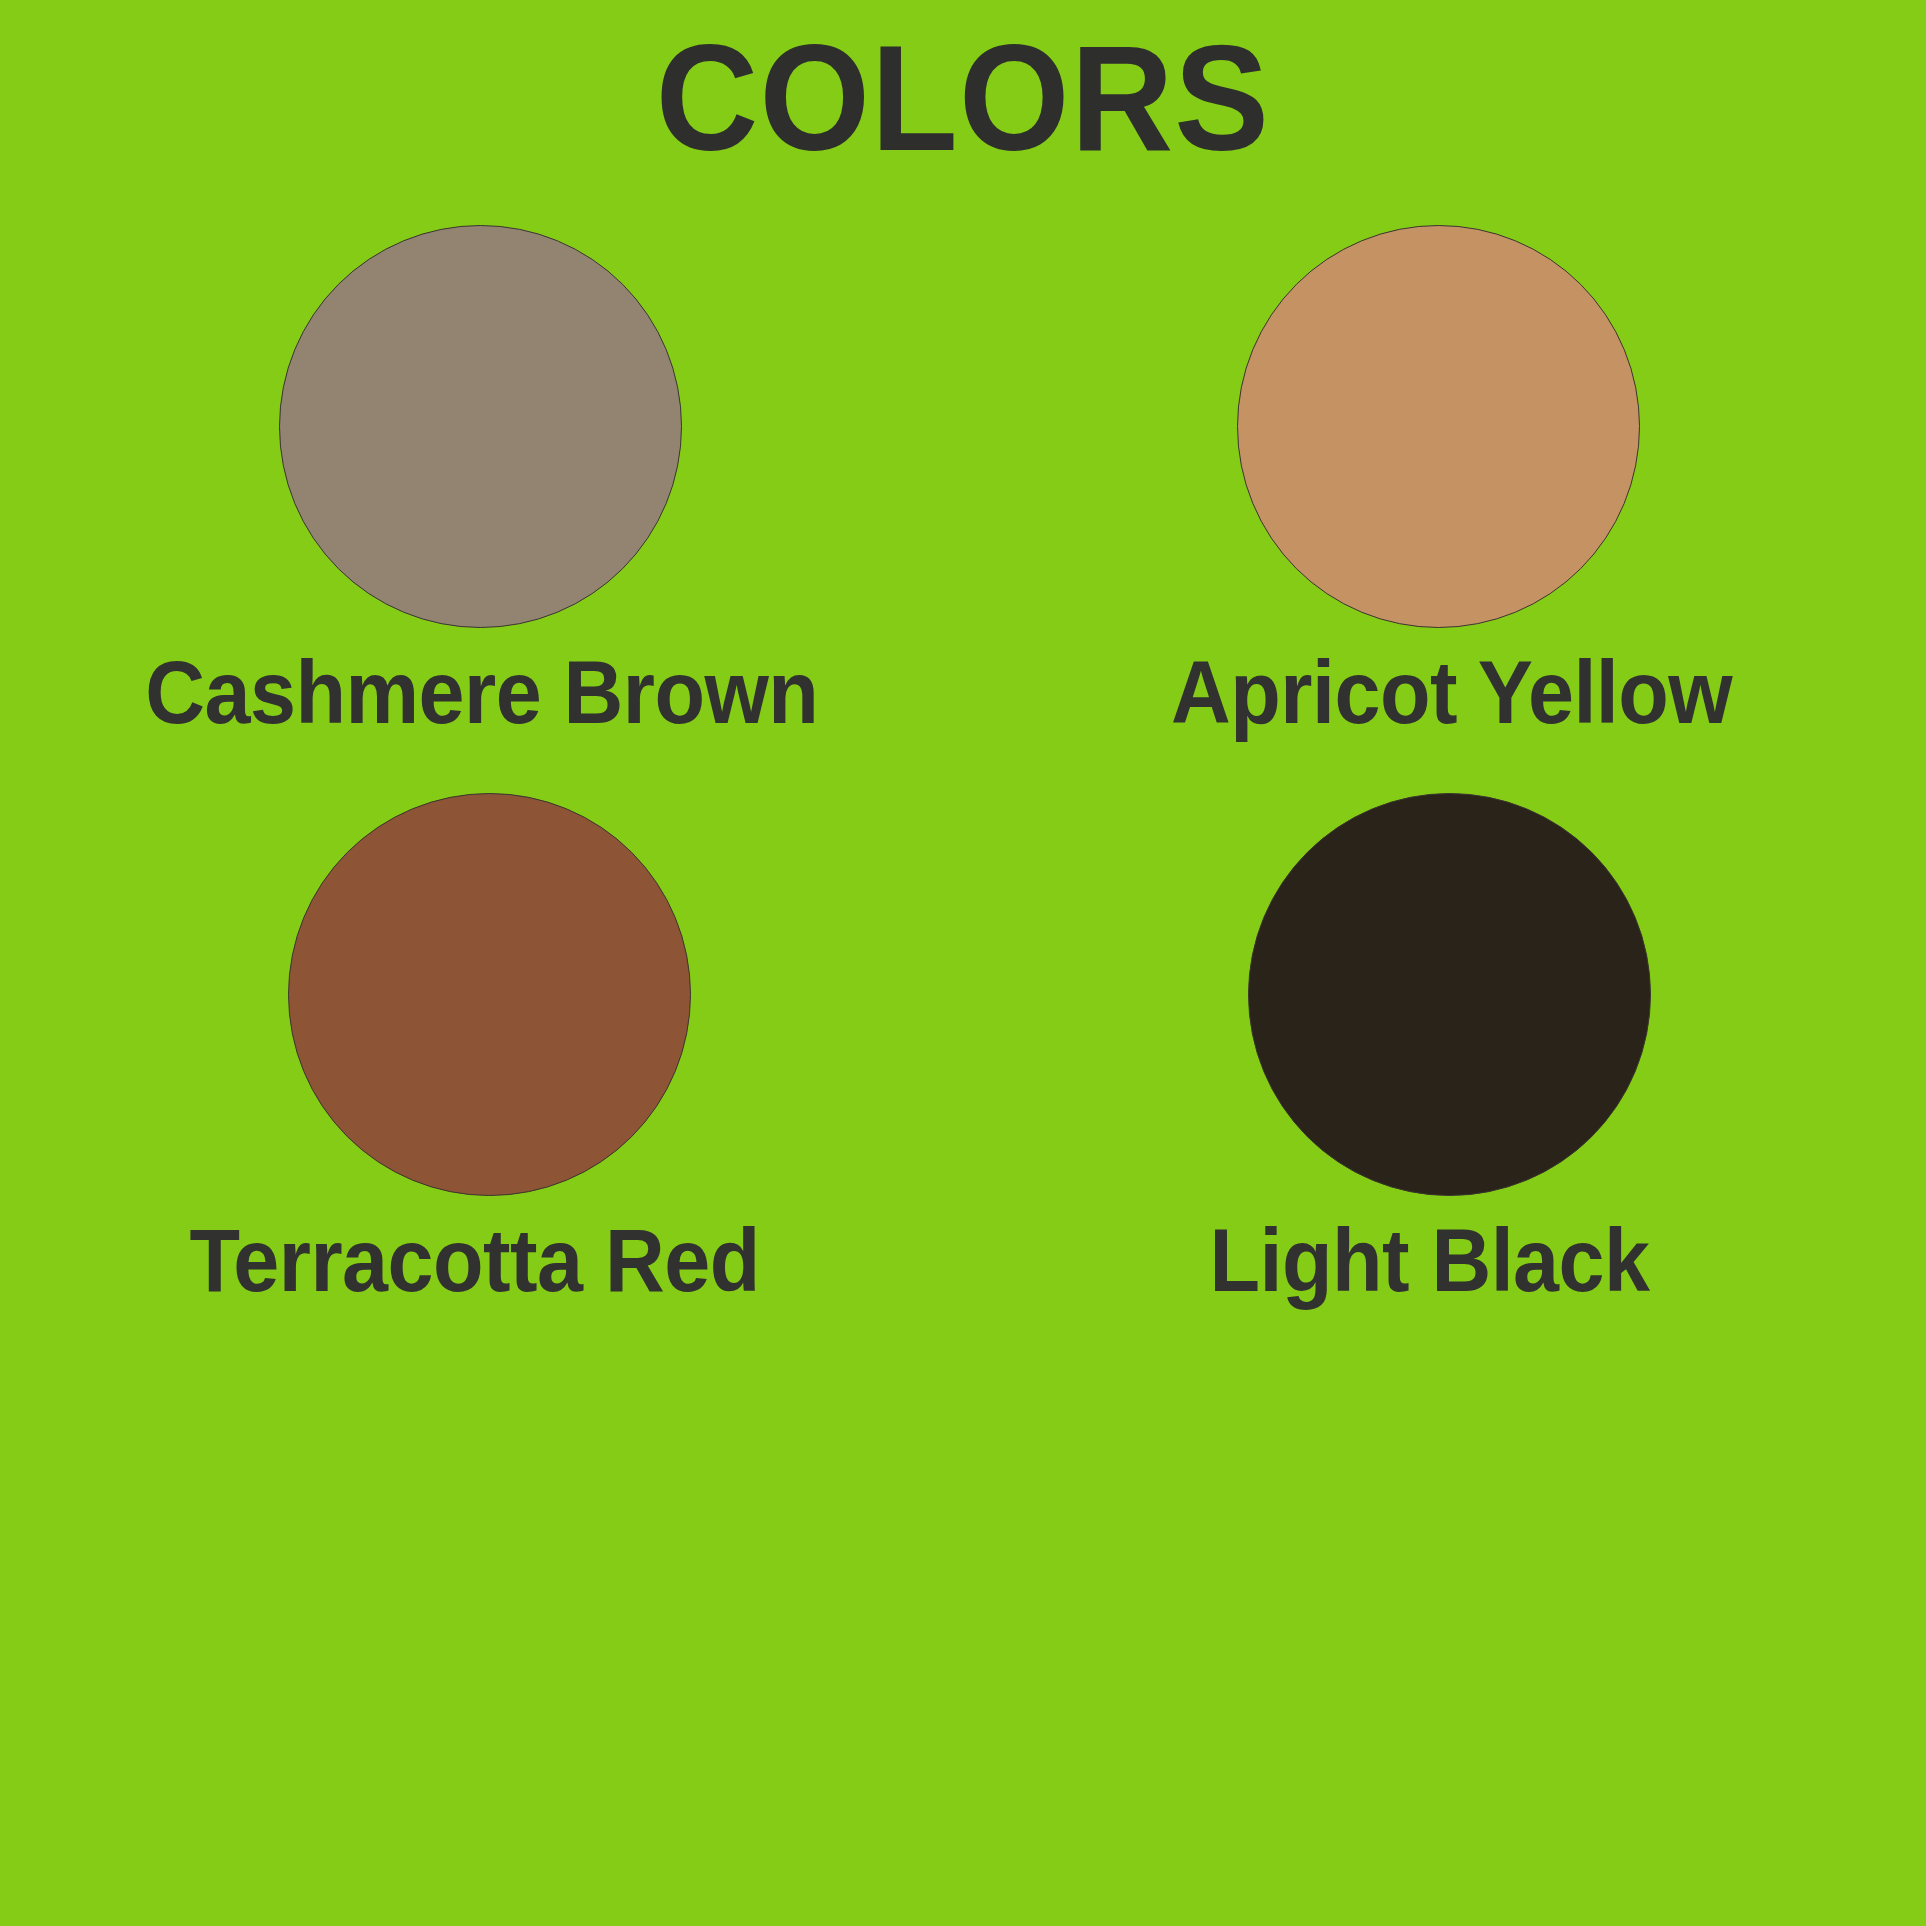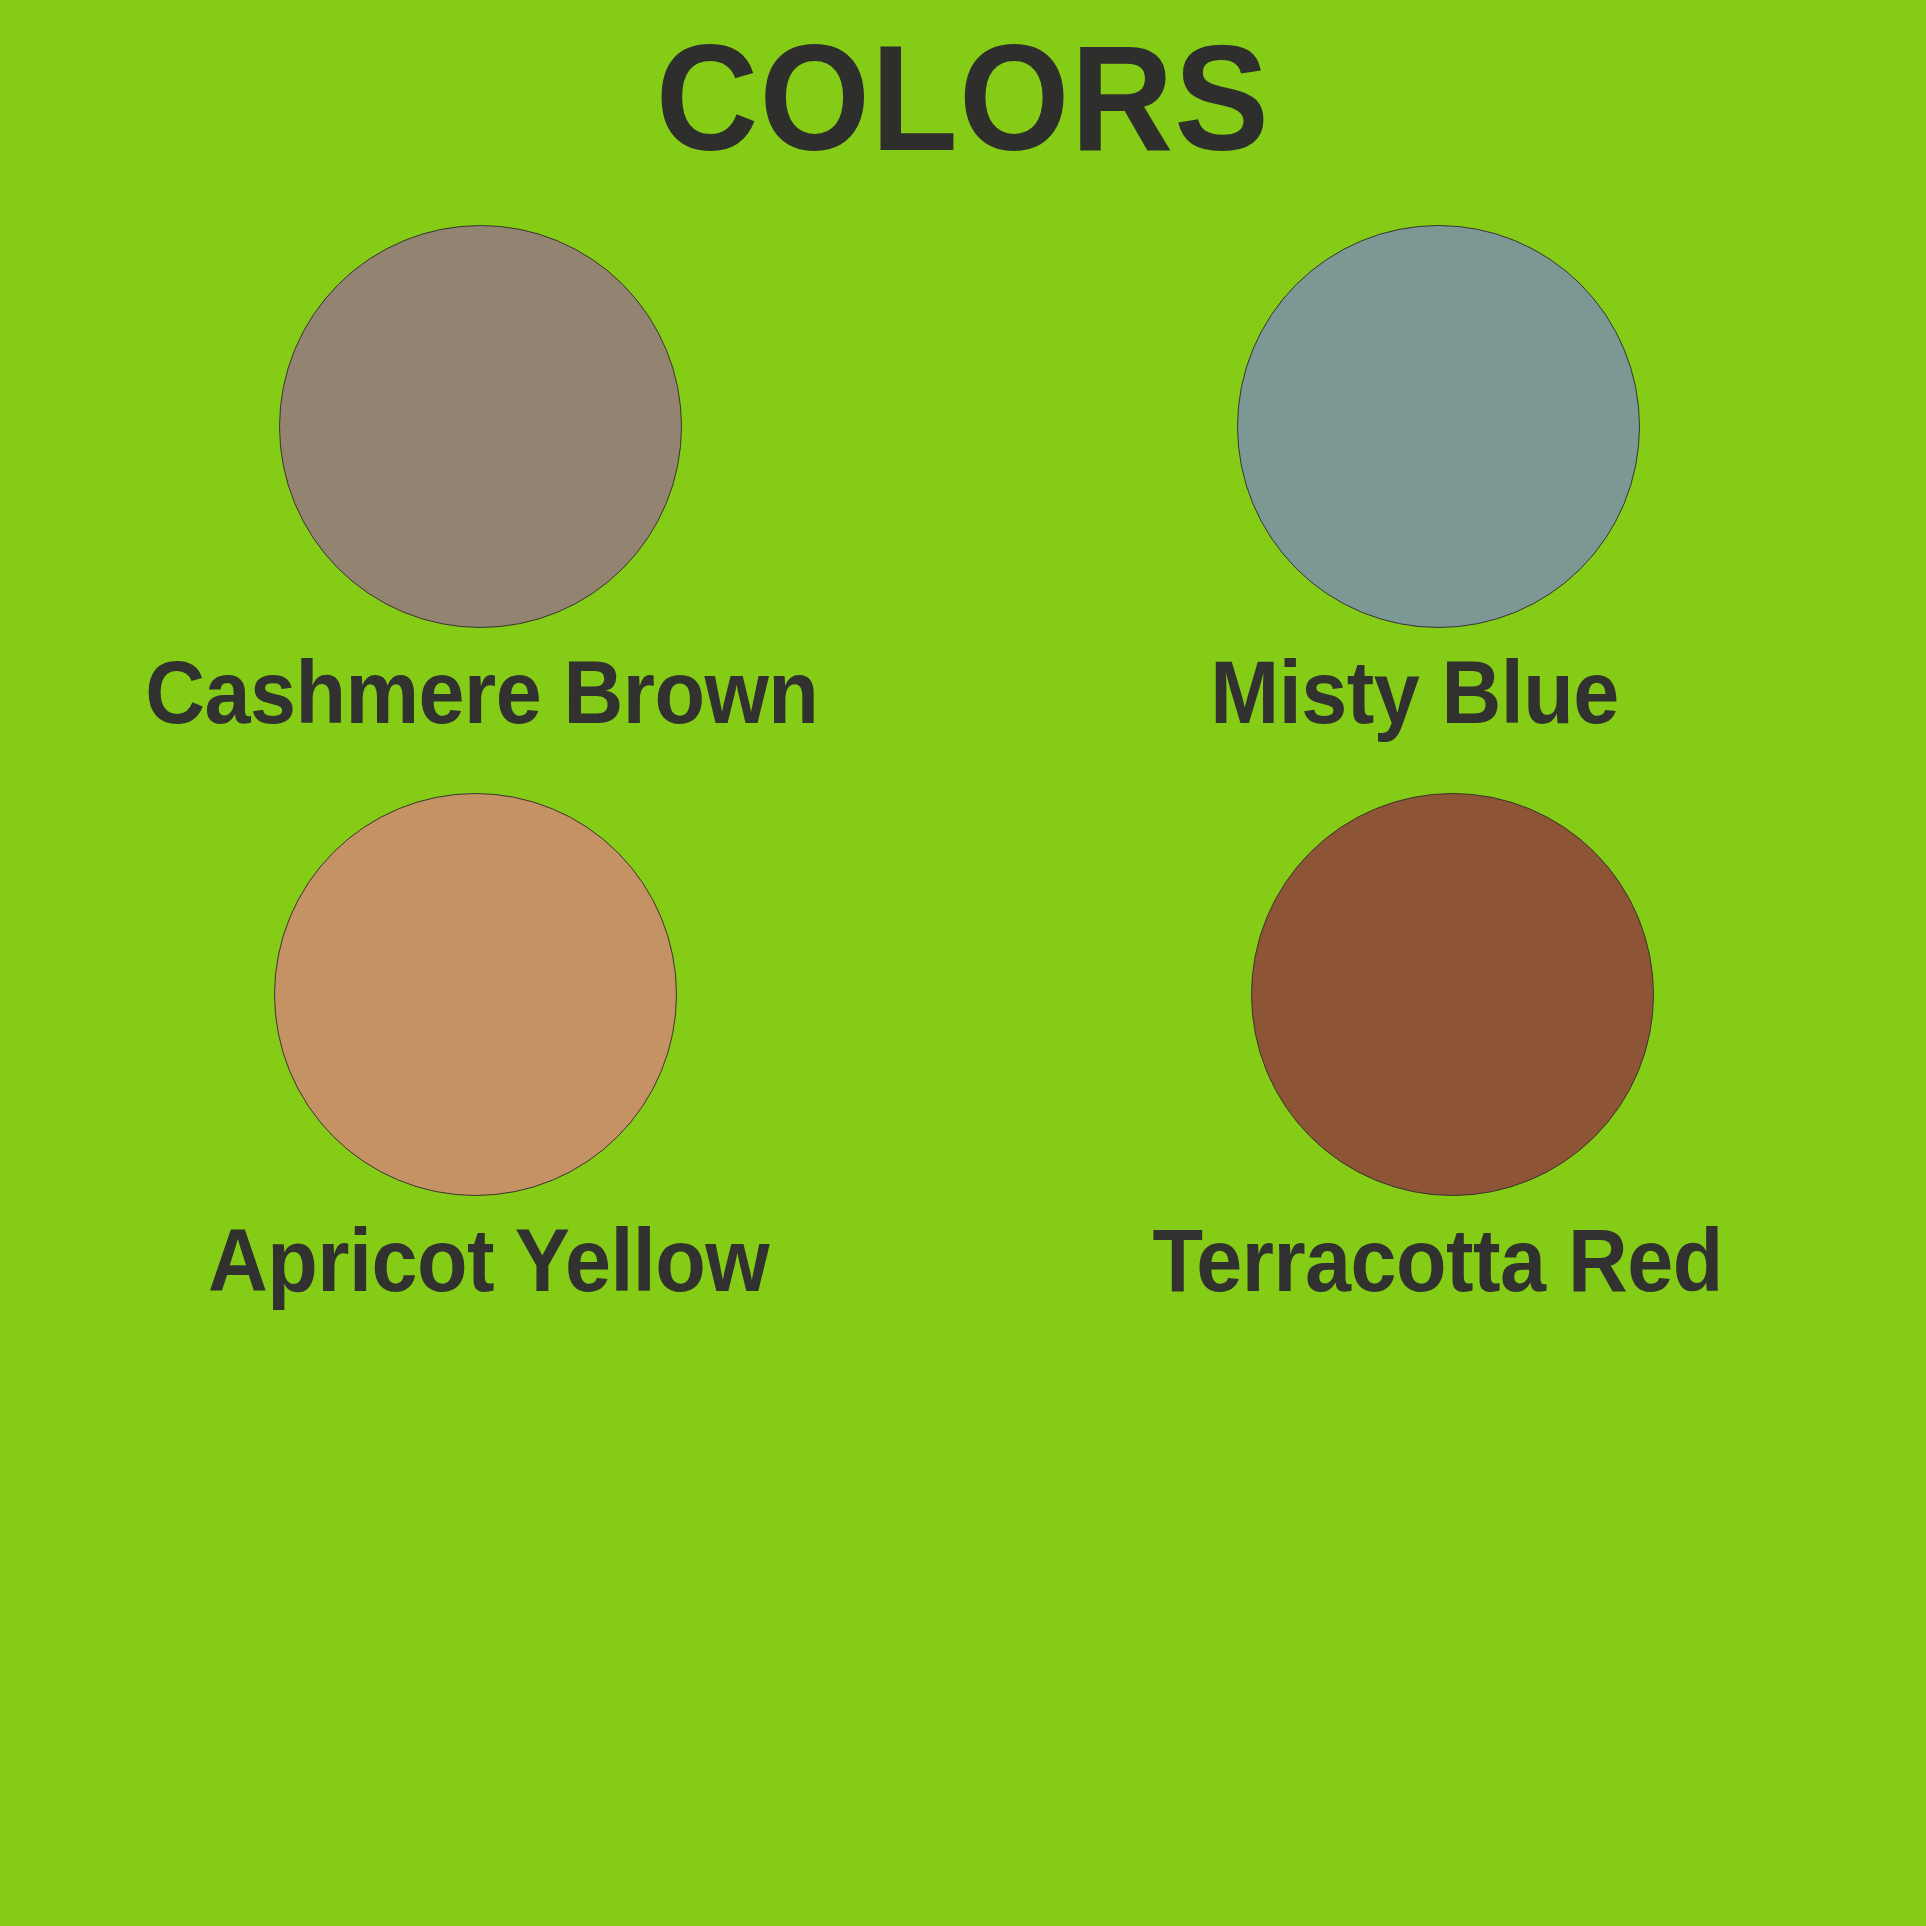--- a/index.html
+++ b/index.html
@@ -102,32 +102,32 @@
 
   <div class="poster-title" style="color: rgb(46, 46, 44);">COLORS</div>
 
   <div class="swatch-grid">
 
     <div class="swatch-cell cell-0">
       <div class="swatch-circle" style="background-color: rgb(147, 132, 114); border-color: rgb(58, 53, 45);"></div>
       <div class="swatch-label" style="color: rgb(49, 49, 47);">Cashmere Brown</div>
     </div>
 
-    <div class="swatch-cell cell-1">
-      <div class="swatch-circle" style="background-color: rgb(124, 152, 148); border-color: rgb(58, 53, 45);"></div>
-      <div class="swatch-label" style="color: rgb(49, 49, 47);">Misty Blue</div>
-    </div>
 
     <div class="swatch-cell cell-3">
       <div class="swatch-circle" style="background-color: rgb(196, 146, 99); border-color: rgb(58, 53, 45);"></div>
       <div class="swatch-label" style="color: rgb(49, 49, 47);">Apricot Yellow</div>
     </div>
 
     <div class="swatch-cell cell-2">
       <div class="swatch-circle" style="background-color: rgb(142, 84, 54); border-color: rgb(58, 53, 45);"></div>
       <div class="swatch-label" style="color: rgb(49, 49, 47);">Terracotta Red</div>
     </div>
 
+    <div class="swatch-cell cell-4">
+      <div class="swatch-circle" style="background-color: rgb(42, 35, 26); border-color: rgb(58, 53, 45);"></div>
+      <div class="swatch-label" style="color: rgb(49, 49, 47);">Light Black</div>
+    </div>
 
 
   </div>
 </div>
 
 
 </body></html>

